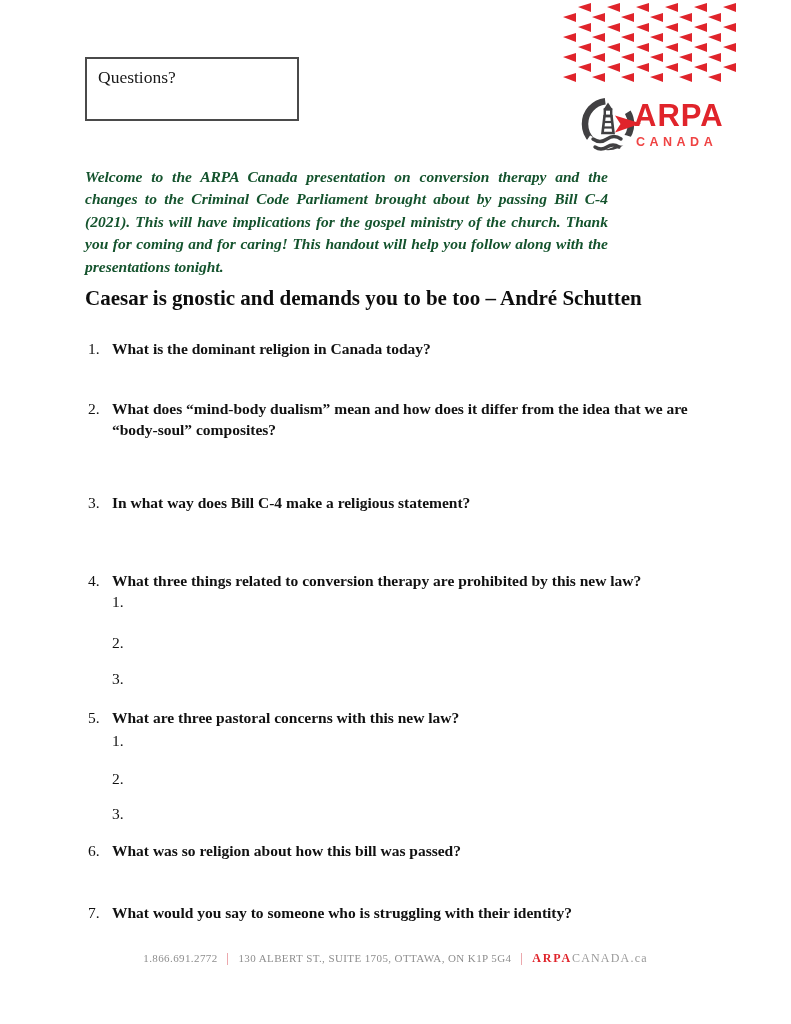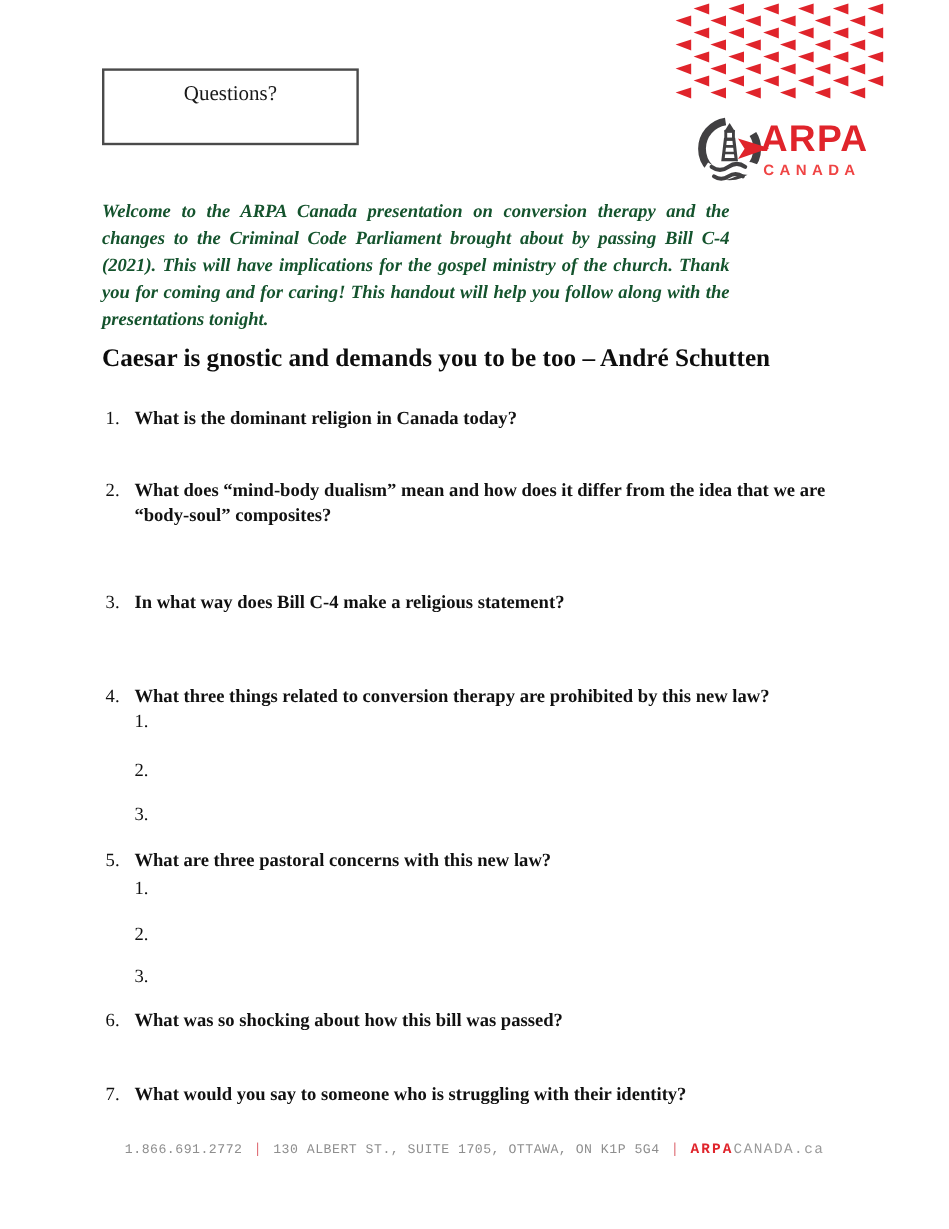--- a/index.html
+++ b/index.html
@@ -14,21 +14,21 @@
     overflow: hidden;
   }
 
   
   .contact-box {
     position: absolute;
     left: 85px; top: 57px;
     width: 214px; height: 64px;
     border: 2px solid #4a4a4a;
     padding: 7px 11px 12px 11px;
-    text-align: center;
+    text-align: left;
     font-size: 17.5px;
     line-height: 1.35;
     color: #1a1a1a;
   }
 
   
   .pattern {
     position: absolute;
     top: 3px; right: 56px;
     width: 172px;
@@ -106,21 +106,21 @@
   .q-num { width: 24px; flex: 0 0 auto; }
   .q-text { flex: 1 1 auto; font-weight: bold; }
   .q-sub { margin-left: 24px; }
 
   
   .footer {
     position: absolute;
     top: 951px; left: 0;
     width: 100%;
     text-align: center;
-    font-family: Liberation Mono, monospace;
+    font-family: Liberation Serif, serif;
     font-size: 11px;
     letter-spacing: 0.4px;
     color: #8e8e8e;
     white-space: nowrap;
   }
   .footer .sep { color: #e0737b; padding: 0 9px; font-size: 12px; }
   .footer .site-brand { color: #e0242b; font-weight: bold; letter-spacing: 1.8px; font-size: 12px; }
   .footer .site-rest { color: #9a9a9a; letter-spacing: 1.2px; font-size: 12px; }
 </style>
 </head>
@@ -255,21 +255,21 @@
     <div class="q-row" style="margin-top:18px">
       <span class="q-num">5.</span>
       <span class="q-text">What are three pastoral concerns with this new law?</span>
     </div>
     <div class="q-sub" style="margin-top:2px">1.</div>
     <div class="q-sub" style="margin-top:17px">2.</div>
     <div class="q-sub" style="margin-top:14px">3.</div>
 
     <div class="q-row" style="margin-top:16px">
       <span class="q-num">6.</span>
-      <span class="q-text">What was so shocking about how this bill was passed?</span>
+      <span class="q-text">What was so religion about how this bill was passed?</span>
     </div>
 
     <div class="q-row" style="margin-top:41px">
       <span class="q-num">7.</span>
       <span class="q-text">What would you say to someone who is struggling with their identity?</span>
     </div>
 
   </div>
 
   <div class="footer">

